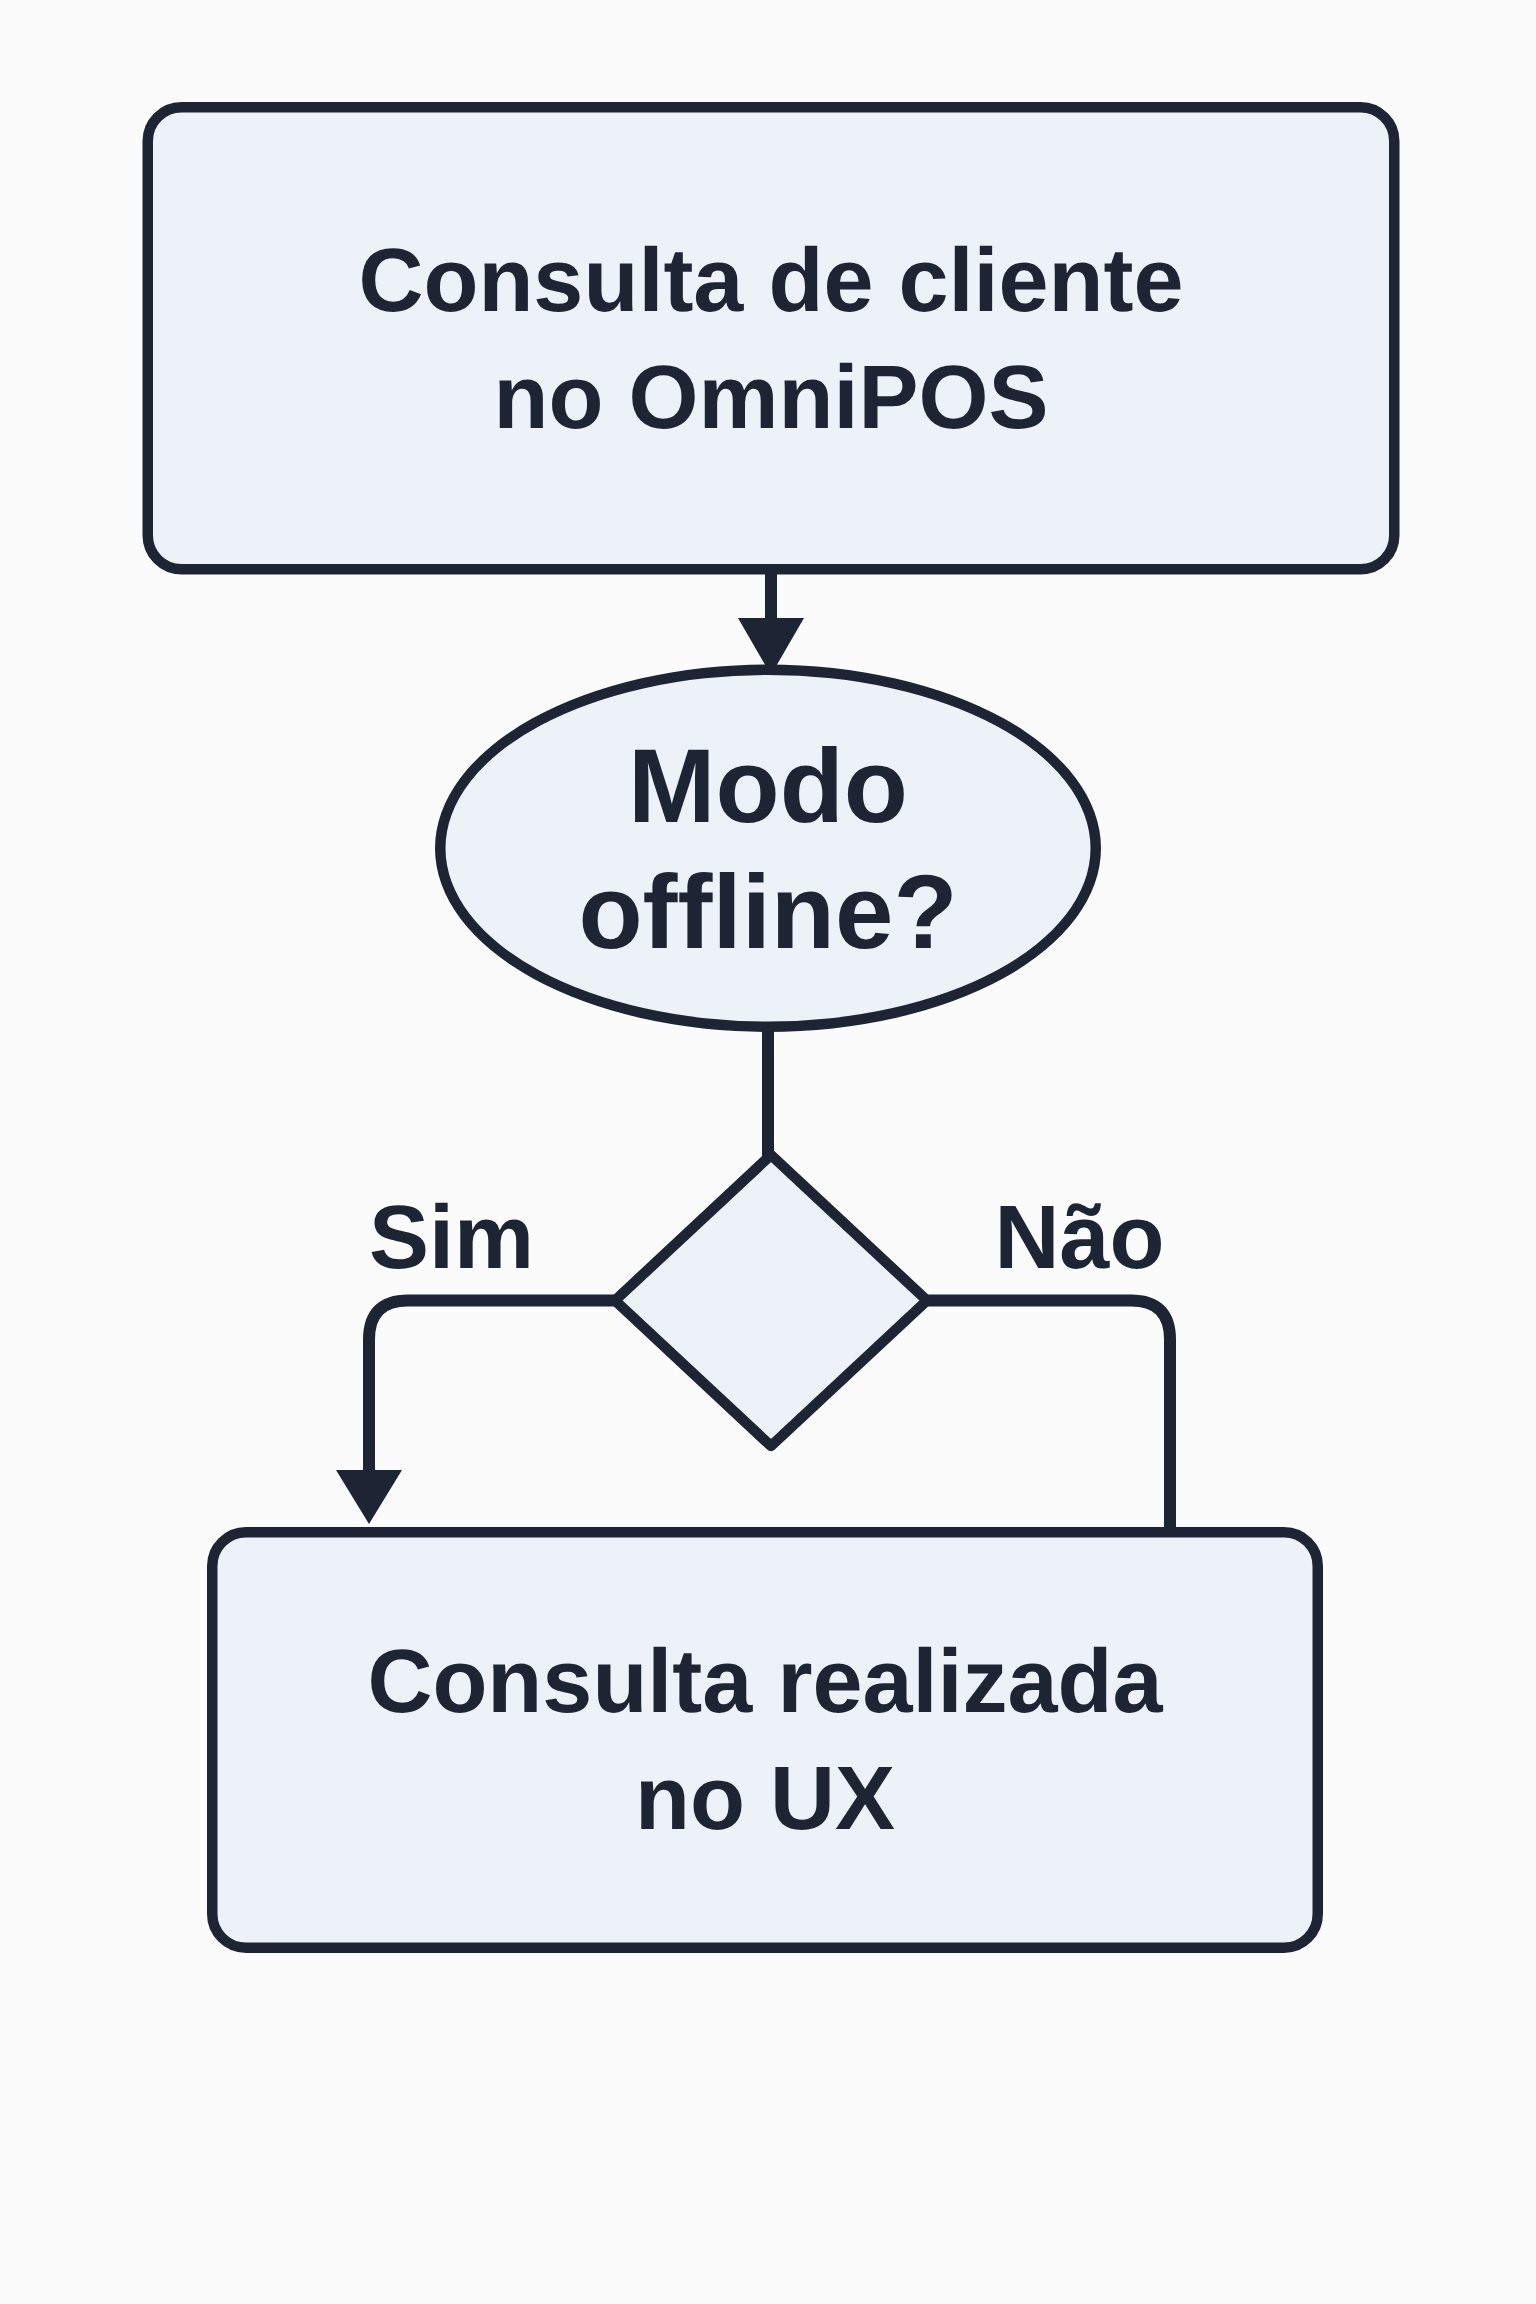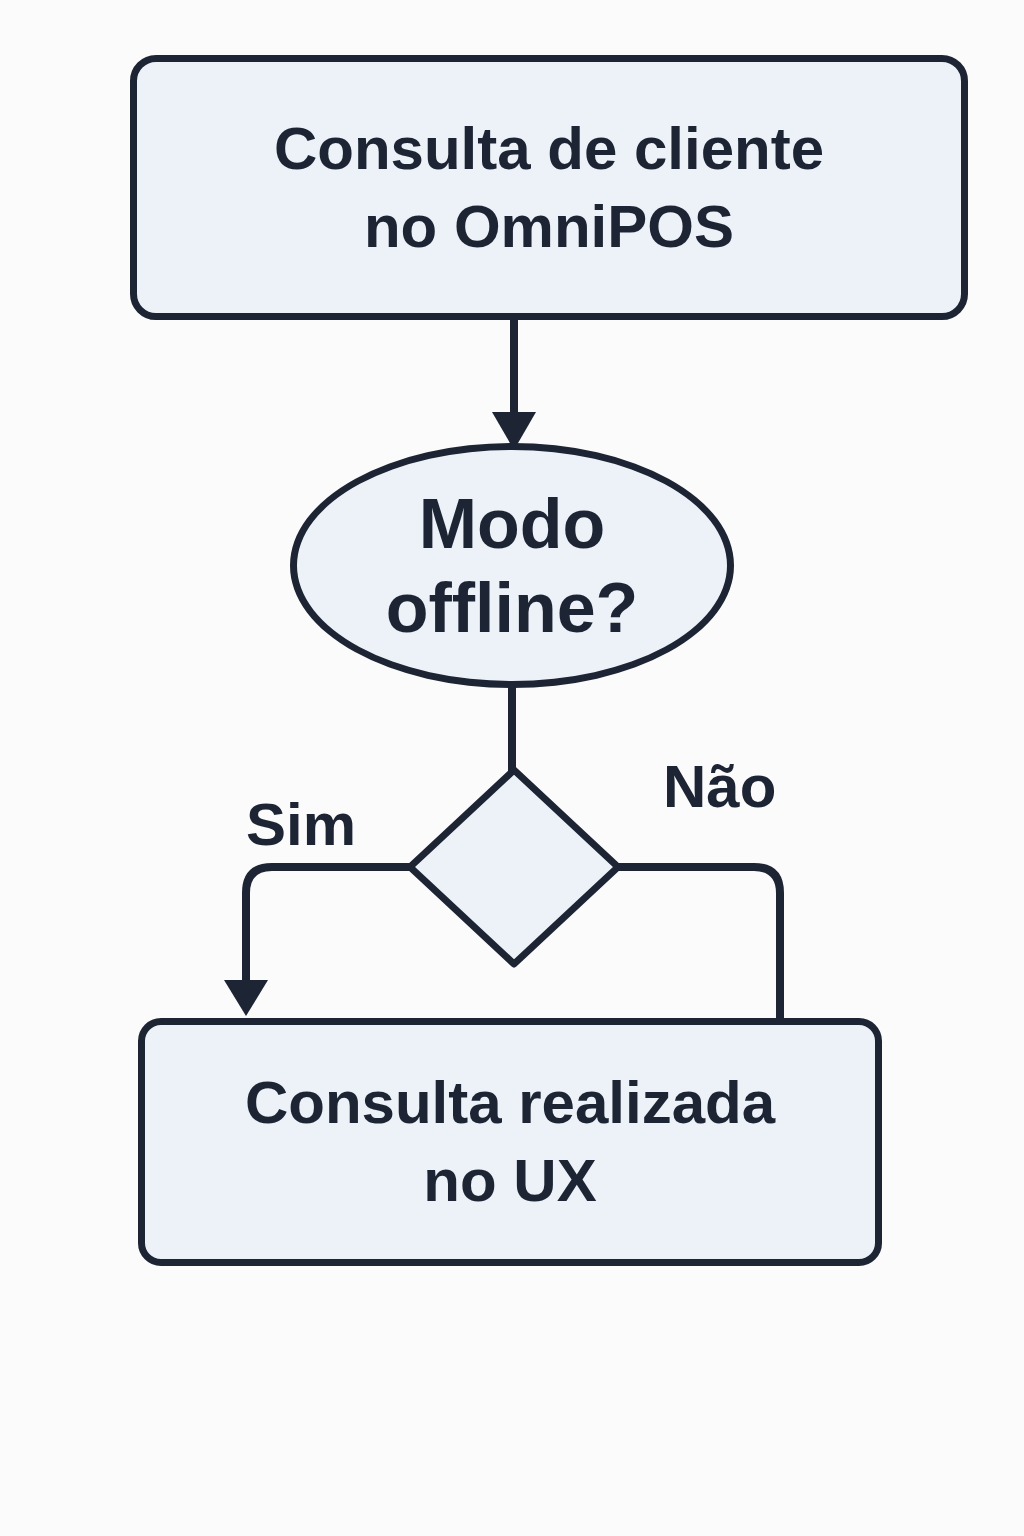--- a/index.html
+++ b/index.html
@@ -35,31 +35,31 @@
   .rect {
     border-radius: 26px;
     font-size: 60px;
     line-height: 1.3;
   }
   .ellipse {
     border-radius: 50%;
     font-size: 70px;
     line-height: 1.2;
   }
-  #node-start  { left: 95px;  top: 55px;   width: 838px; height: 265px; margin-left: 35px; }
+  #node-start  { left: 95px;  top: 68px;   width: 838px; height: 315px; }
   #node-check  { left: 290px; top: 443px;  width: 444px; height: 245px; }
-  #node-end    { left: 138px; top: 1018px; width: 744px; height: 248px; border-radius: 23px; }
+  #node-end    { left: 138px; top: 1018px; width: 744px; height: 284px; }
   .edge-label {
     position: absolute;
     color: var(--ink);
     font-weight: bold;
     font-size: 60px;
   }
   #label-sim { left: 246px; top: 790px; }
-  #label-nao { left: 663px; top: 752px; }
+  #label-nao { left: 663px; top: 790px; }
 </style>
 </head>
 <body>
 
 <svg class="connectors" viewBox="0 0 1024 1536" xmlns="http://www.w3.org/2000/svg">
 
   <path d="M 514 320 L 514 414" stroke="#1d2433" stroke-width="8" fill="none"></path>
   <polygon points="514,450 492,412 536,412" fill="#1d2433"></polygon>
 
   <path d="M 512 686 L 512 780" stroke="#1d2433" stroke-width="8" fill="none"></path>

